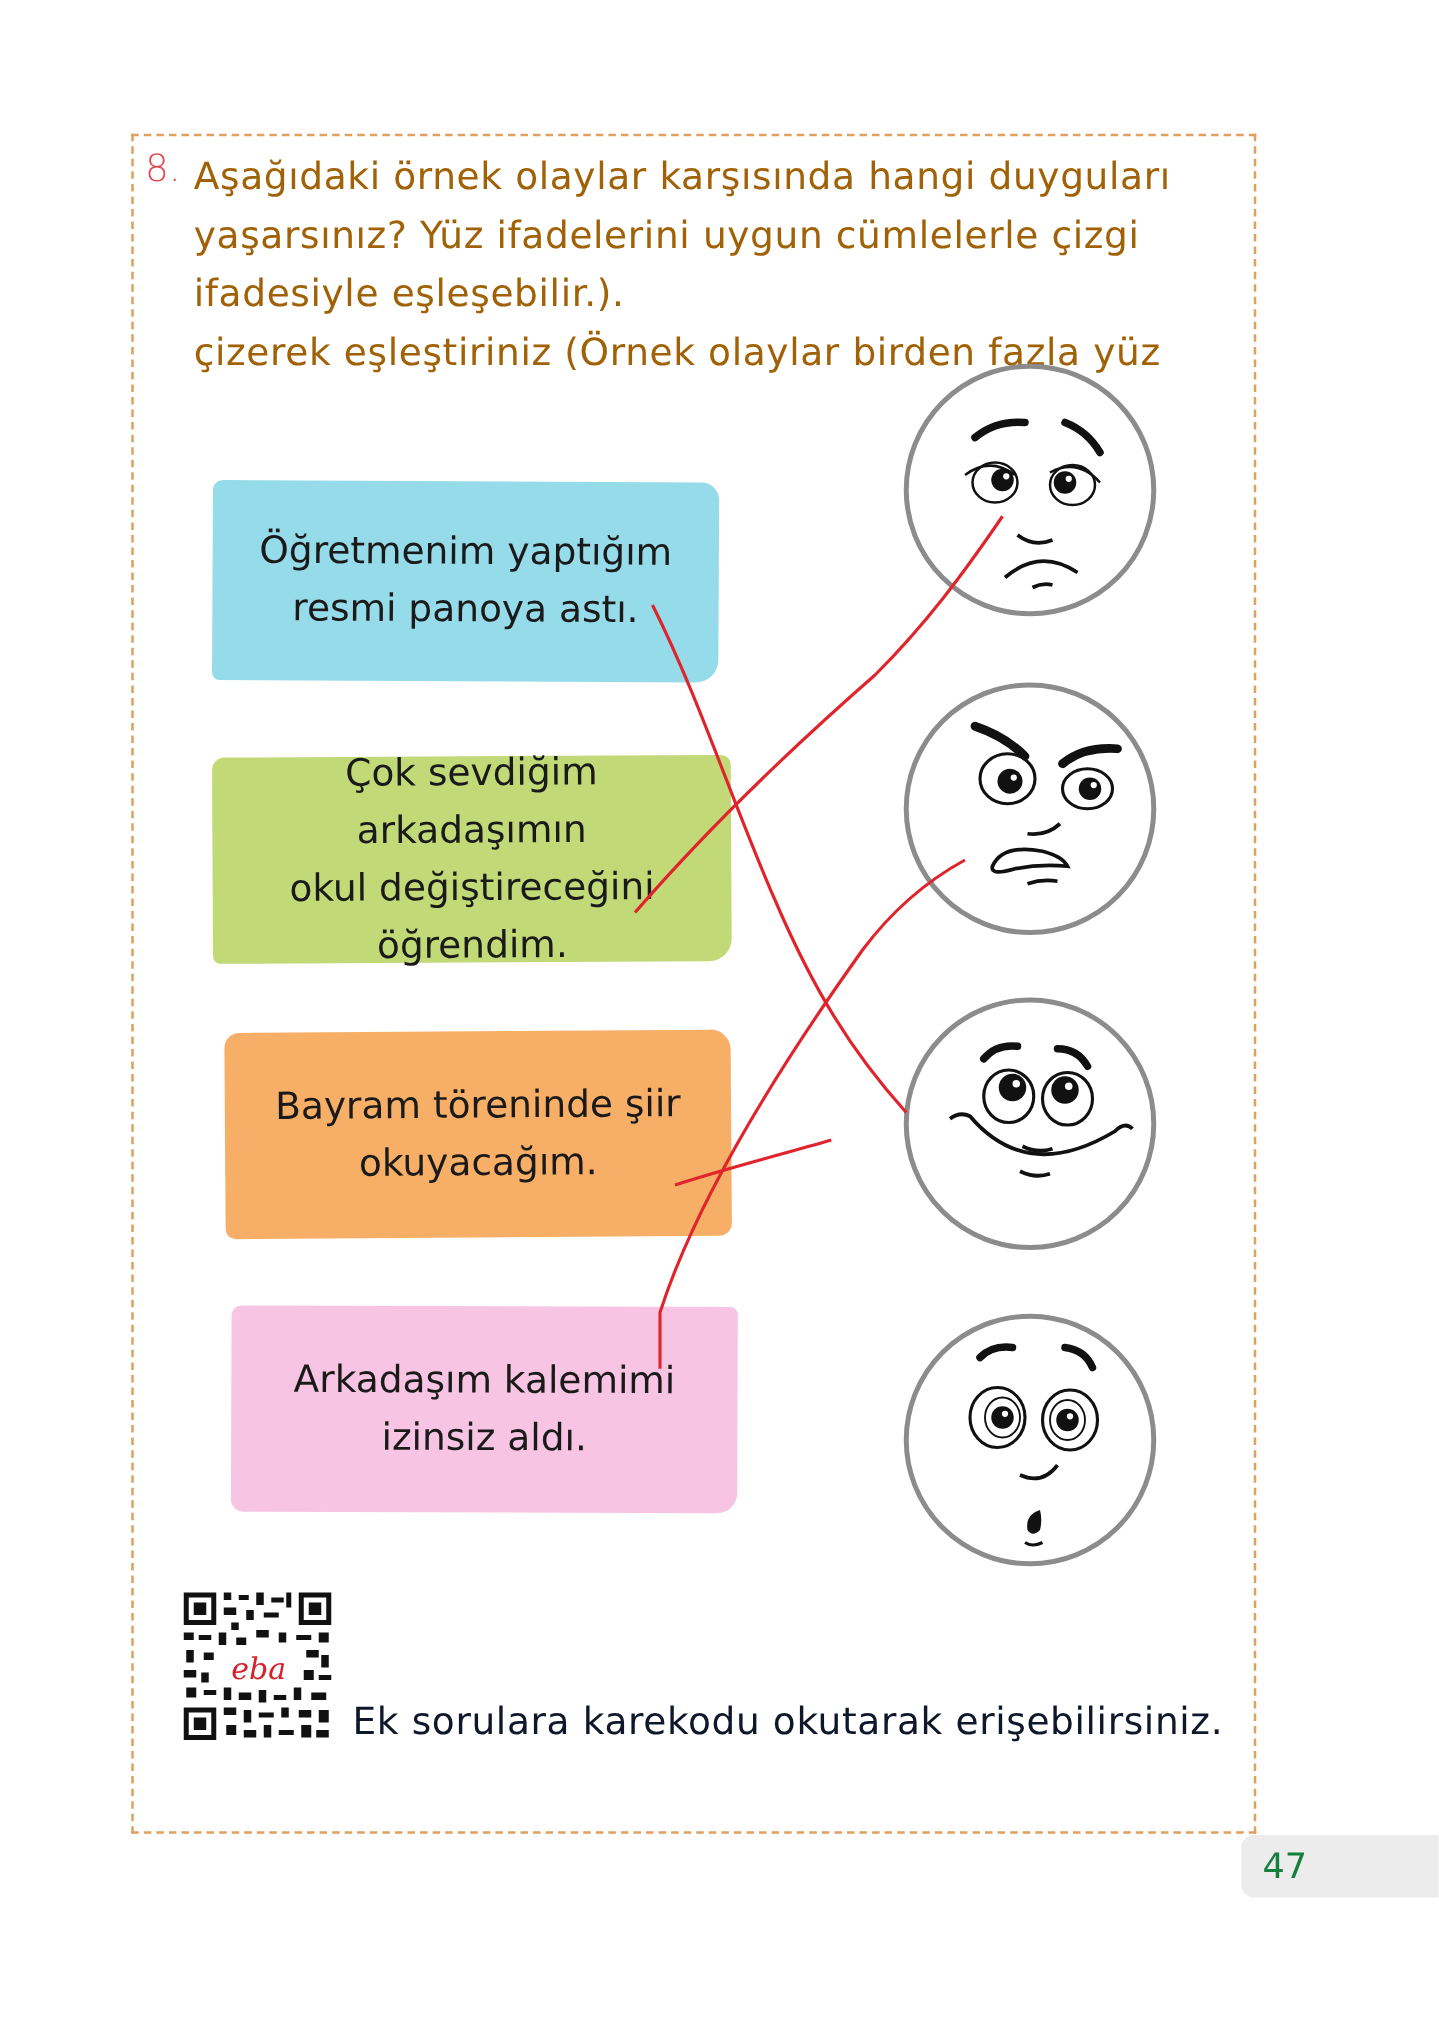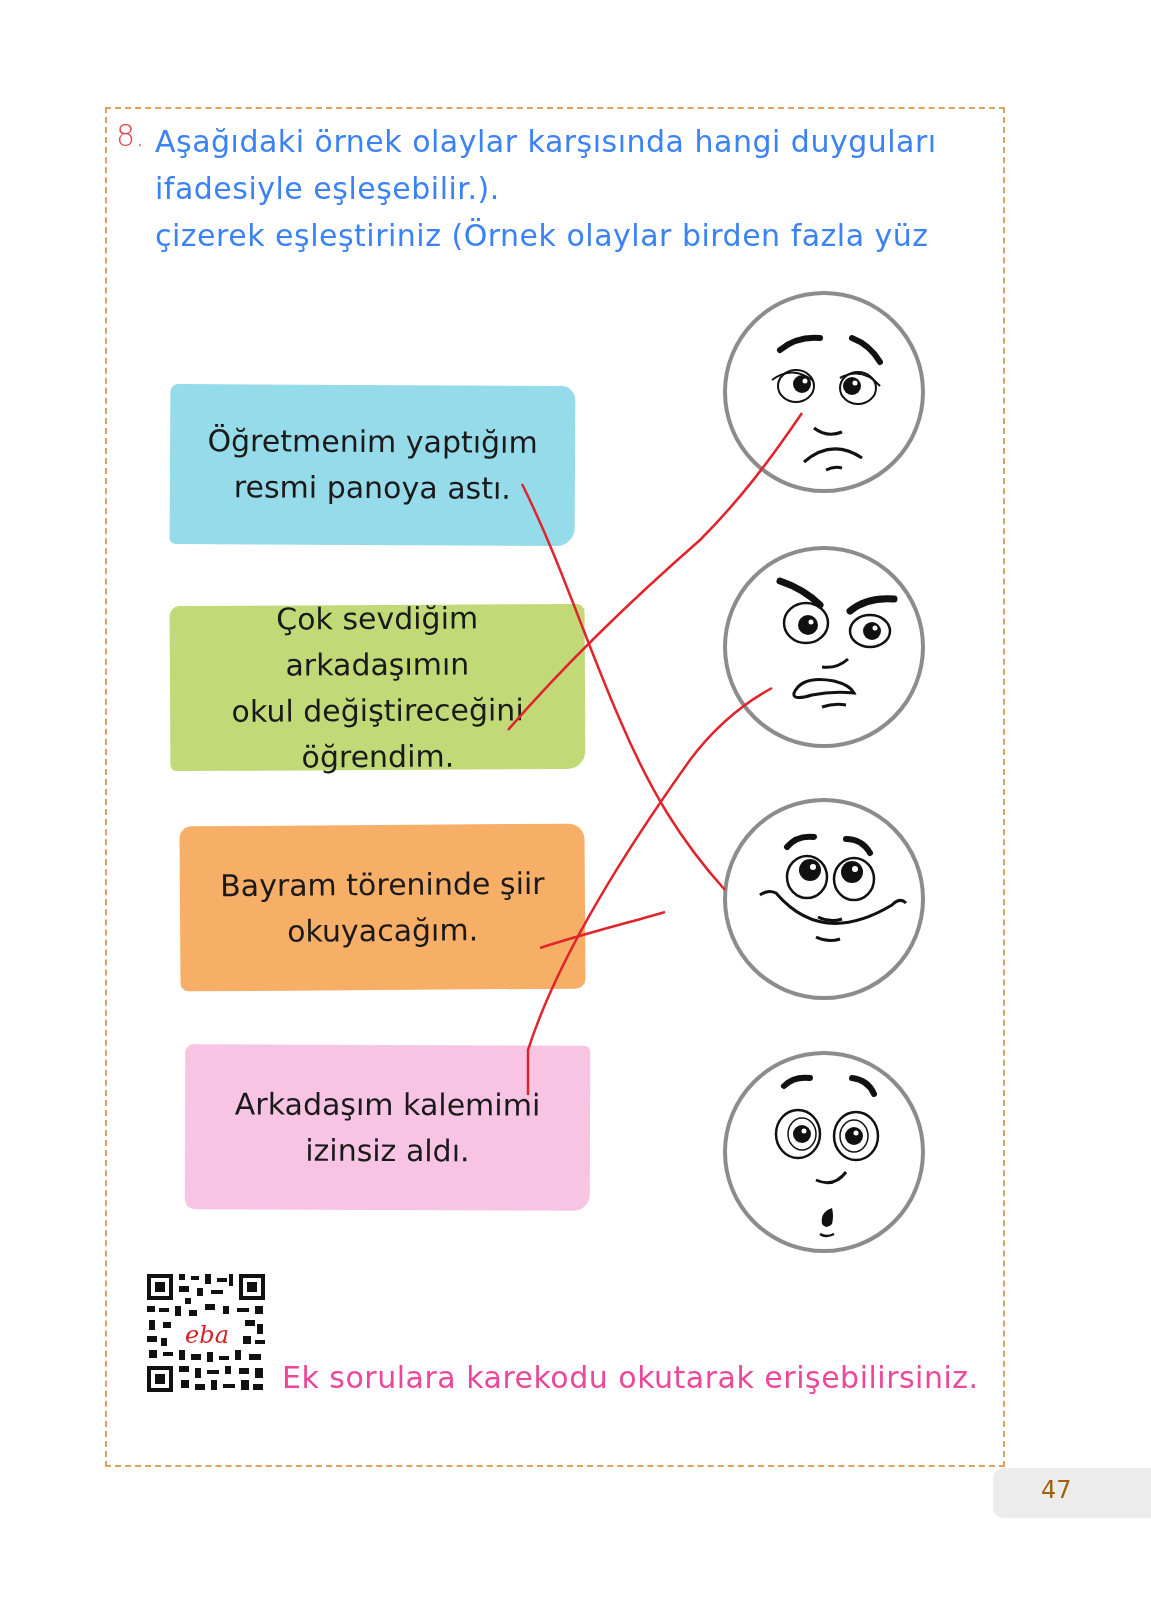--- a/index.html
+++ b/index.html
@@ -11,21 +11,21 @@
     .frame {
       position: absolute; left: 105px; top: 107px; width: 900px; height: 1360px;
       border: 2px dashed #e0a060; box-sizing: border-box;
     }
     .q-number {
       position: absolute; left: 116px; top: 118px;
       font-size: 30px; color: #e04850; font-weight: 300;
     }
     .q-text {
       position: absolute; left: 155px; top: 118px; width: 800px;
-      font-size: 30px; line-height: 47px; color: #3b82f6; letter-spacing: 0.5px;
+      font-size: 30px; line-height: 47px; color: #a16207; letter-spacing: 0.5px;
     }
     .card {
       position: absolute; display: flex; align-items: center; justify-content: center;
       text-align: center; font-size: 30px; line-height: 46px; color: #1a1a1a;
       box-sizing: border-box; padding: 0 12px;
     }
     .card.blue  { left: 170px; top: 385px; width: 405px; height: 160px; background: #96dbe9; border-radius: 8px 14px 18px 6px; transform: rotate(0.3deg); }
     .card.green { left: 170px; top: 605px; width: 415px; height: 165px; background: #c2d978; border-radius: 10px 8px 18px 6px; transform: rotate(-0.3deg); }
     .card.orange{ left: 180px; top: 825px; width: 405px; height: 165px; background: #f7ae66; border-radius: 12px 16px 10px 8px; transform: rotate(-0.4deg); }
     .card.pink  { left: 185px; top: 1045px; width: 405px; height: 165px; background: #f7c4e3; border-radius: 8px 6px 16px 10px; transform: rotate(0.2deg); }
@@ -33,38 +33,39 @@
       position: absolute; width: 205px; height: 205px;
     }
     .face svg { width: 100%; height: 100%; }
     .lines {
       position: absolute; left: 0; top: 0; width: 1151px; height: 1624px; pointer-events: none;
     }
     .qr {
       position: absolute; left: 145px; top: 1272px; width: 122px; height: 122px;
     }
     .footer-text {
-      position: absolute; left: 282px; top: 1360px; font-size: 30px; color: #ec4899; letter-spacing: 0.5px;
+      position: absolute; left: 282px; top: 1360px; font-size: 30px; color: #0f172a; letter-spacing: 0.5px;
     }
     .page-tab {
       position: absolute; left: 993px; top: 1468px; width: 158px; height: 50px;
       background: #ececec; border-radius: 10px 0 0 10px;
     }
     .page-num {
-      position: absolute; left: 1010px; top: 1476px; font-size: 24px; color: #a16207; margin-left: 31px;
+      position: absolute; left: 1010px; top: 1476px; font-size: 28px; color: #15803d;
     }
   </style>
 </head>
 <body>
 
 <div class="frame"></div>
 
 <div class="q-number">8.</div>
 <div class="q-text">
   <div>Aşağıdaki örnek olaylar karşısında hangi duyguları</div>
+  <div>yaşarsınız? Yüz ifadelerini uygun cümlelerle çizgi</div>
   <div>ifadesiyle eşleşebilir.).</div>
   <div>çizerek eşleştiriniz (Örnek olaylar birden fazla yüz</div>
 </div>
 
 <div class="card blue">
   <div>
     <div>Öğretmenim yaptığım</div>
     <div>resmi panoya astı.</div>
   </div>
 </div>

